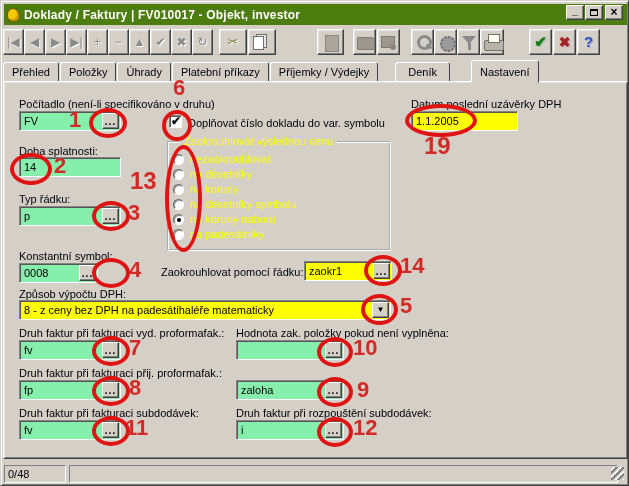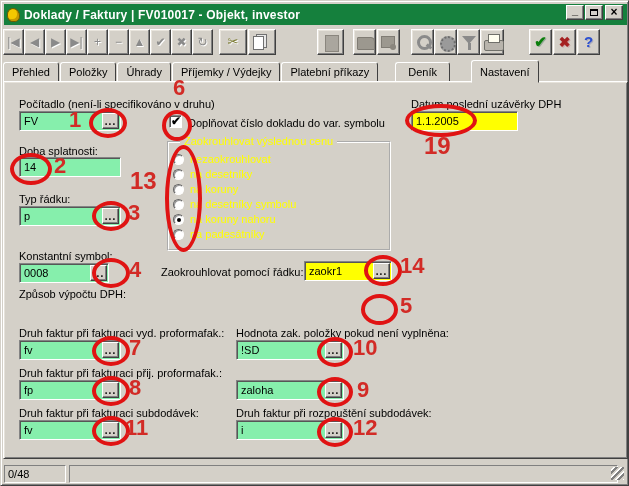--- a/index.html
+++ b/index.html
@@ -5,21 +5,21 @@
   html,body{margin:0;padding:0;background:#777;}
   *{box-sizing:border-box;}
   #win{
     position:relative;width:629px;height:486px;background:#d4d0c8;
     font-family:"Liberation Sans",sans-serif;font-size:11px;color:#000;
     border:1px solid;border-color:#d4d0c8 #404040 #404040 #d4d0c8;
     box-shadow:inset 1px 1px 0 #fff, inset -1px -1px 0 #808080;
     overflow:hidden;
   }
   
-  #titlebar{position:absolute;left:3px;top:3px;width:623px;height:21px;background:#15803d;
+  #titlebar{position:absolute;left:3px;top:3px;width:623px;height:21px;background:#4d7c0f;
     display:flex;align-items:center;color:#fff;font-weight:bold;font-size:12px;}
   #appicon{width:13px;height:14px;margin:0 4px 0 3px;background:#f4c800;
     border-radius:45% 55% 40% 45%;border:1px solid #6b5a00;box-shadow:inset -2px -2px 0 #c79a00;}
   #title-text{white-space:nowrap;letter-spacing:.2px;}
   .capbtn{position:absolute;top:4px;width:18px;height:15px;background:#d4d0c8;
     border:1px solid;border-color:#fff #404040 #404040 #fff;box-shadow:inset -1px -1px 0 #808080;
     color:#000;font-weight:bold;font-size:11px;text-align:center;line-height:13px;}
   #btn-min{right:44px;line-height:8px;}
   #btn-max{right:25px;}
   #btn-close{right:5px;font-size:12px;line-height:12px;}
@@ -166,22 +166,22 @@
       </div>
       <div class="tbtn st-enabled k-help" style="left: 576px; width: 23px;">
         <span class="glyph">?</span>
       </div>
     </div>
 
   <div id="tabs">
       <div class="tab" style="margin-left: 0px;">Přehled</div>
       <div class="tab" style="margin-left: 0px;">Položky</div>
       <div class="tab" style="margin-left: 0px;">Úhrady</div>
+      <div class="tab" style="margin-left: 0px;">Platební příkazy</div>
       <div class="tab" style="margin-left: 0px;">Příjemky / Výdejky</div>
-      <div class="tab" style="margin-left: 0px;">Platební příkazy</div>
       <div class="tab" style="margin-left: 16px; padding: 3px 12px 0px;">Deník</div>
       <div class="tab active" style="margin-left: 20px;">Nastavení</div>
     </div>
 
   <div id="page"></div>
 
   <div class="lbl" style="left:18px;top:97px">Počítadlo (není-li specifikováno v druhu)</div>
   <div class="edit" style="left:18px;top:110px;width:102px">
     <span class="val">FV</span>
     <button class="minibtn">...</button>
@@ -232,32 +232,36 @@
       </div>
     </div>
 
   <div class="lbl" style="left:18px;top:192px">Typ řádku:</div>
   <div class="edit" style="left:18px;top:205px;width:102px">
     <span class="val">p</span>
     <button class="minibtn">...</button>
   </div>
 
   <div class="lbl" style="left:18px;top:249px">Konstantní symbol:</div>
-  <div class="edit" style="left:18px;top:262px;width:90px">
+  <div class="edit" style="left:18px;top:262px;width:79px">
     <span class="val">0008</span>
     <button class="minibtn">...</button>
   </div>
 
   <div class="lbl" style="left:160px;top:265px">Zaokrouhlovat pomocí řádku:</div>
   <div class="edit yellow" style="left:303px;top:260px;width:88px">
     <span class="val">zaokr1</span>
     <button class="minibtn">...</button>
   </div>
 
   <div class="lbl" style="left:18px;top:287px">Způsob výpočtu DPH:</div>
+  <div class="edit yellow" style="left:18px;top:299px;width:372px">
+    <span class="val">8 - z ceny bez DPH na padesátihaléře matematicky</span>
+    <button class="minibtn drop"><span>▼</span></button>
+  </div>
 
   <div class="lbl" style="left:18px;top:326px">Druh faktur při fakturaci vyd. proformafak.:</div>
   <div class="edit" style="left:18px;top:339px;width:102px">
     <span class="val">fv</span>
     <button class="minibtn">...</button>
   </div>
 
   <div class="lbl" style="left:18px;top:366px">Druh faktur při fakturaci přij. proformafak.:</div>
   <div class="edit" style="left:18px;top:379px;width:102px">
     <span class="val">fp</span>
@@ -265,21 +269,20 @@
   </div>
 
   <div class="lbl" style="left:18px;top:406px">Druh faktur při fakturaci subdodávek:</div>
   <div class="edit" style="left:18px;top:419px;width:102px">
     <span class="val">fv</span>
     <button class="minibtn">...</button>
   </div>
 
   <div class="lbl" style="left:235px;top:326px">Hodnota zak. položky pokud není vyplněna:</div>
   <div class="edit" style="left:235px;top:339px;width:108px">
-    <span class="val">!SD</span>
     <button class="minibtn">...</button>
   </div>
 
   <div class="edit" style="left:235px;top:379px;width:108px">
     <span class="val">zaloha</span>
     <button class="minibtn">...</button>
   </div>
 
   <div class="lbl" style="left:235px;top:406px">Druh faktur při rozpouštění subdodávek:</div>
   <div class="edit" style="left:235px;top:419px;width:108px">

